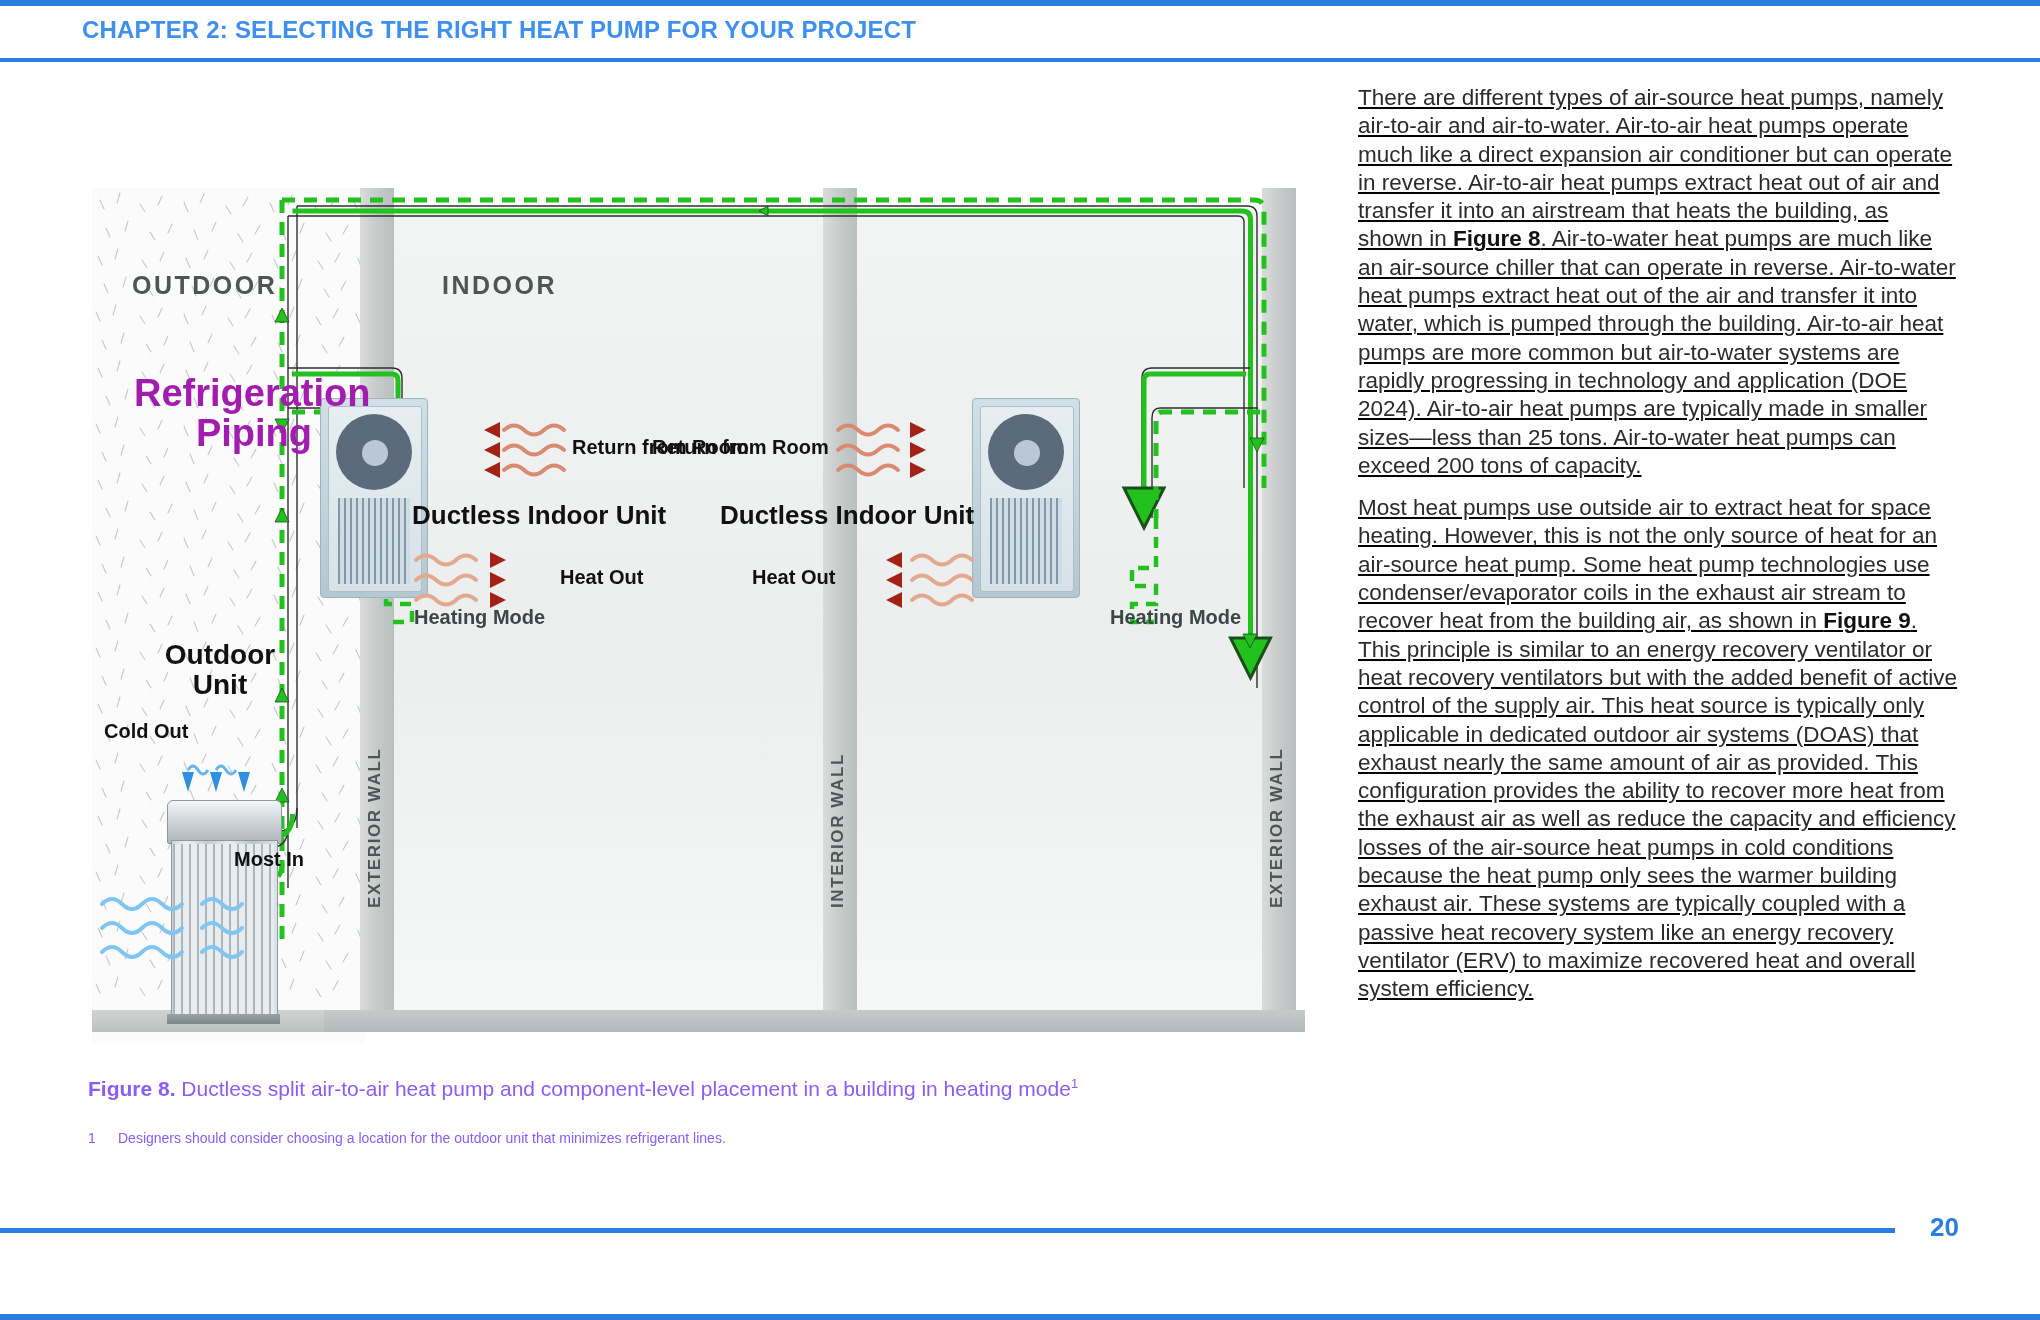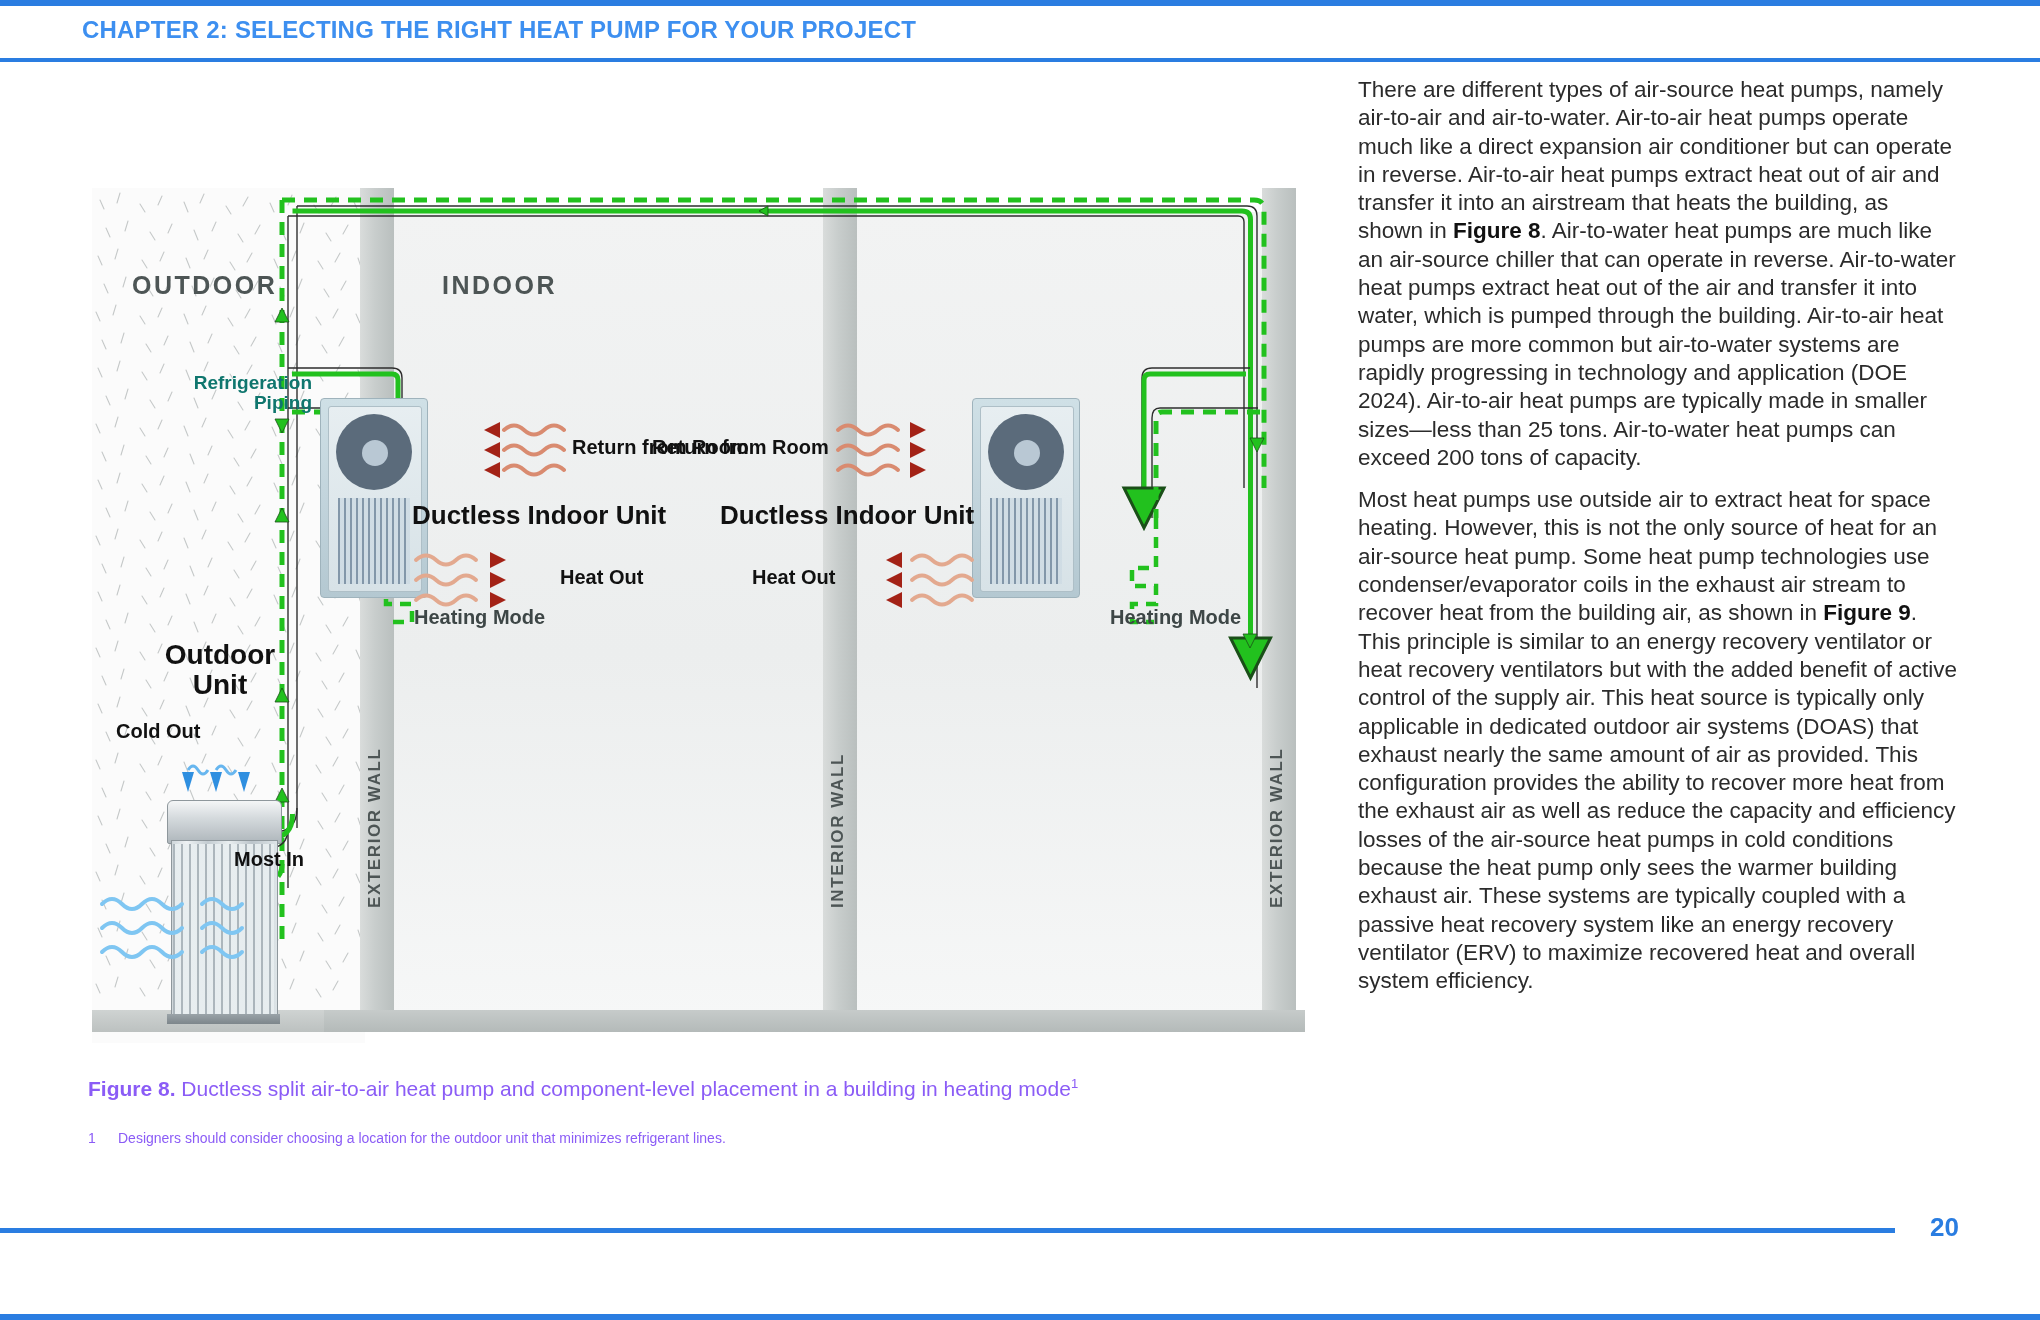--- a/index.html
+++ b/index.html
@@ -111,28 +111,28 @@
   #lbl-outdoor{
     position:absolute;left:40px;top:83px;font-size:25px;font-weight:700;
     color:#4d5555;letter-spacing:2.5px;
   }
   #lbl-indoor{
     position:absolute;left:350px;top:83px;font-size:25px;font-weight:700;
     color:#4d5555;letter-spacing:2.5px;
   }
   #lbl-refrig{
     position:absolute;left:42px;top:185px;width:178px;text-align:right;
-    font-size:19px;font-weight:600;color:#0f766e;line-height:1.06;
+    font-size:38px;font-weight:600;color:#a21caf;line-height:1.06;
   }
   #lbl-outdoor-unit{
     position:absolute;left:48px;top:452px;width:160px;text-align:center;
     font-size:28px;font-weight:600;color:#111;line-height:1.06;
   }
   #lbl-cold-out{
-    position:absolute;left:24px;top:532px;font-size:20px;font-weight:600;color:#111;
+    position:absolute;left:12px;top:532px;font-size:20px;font-weight:600;color:#111;
   }
   #lbl-cool-in{
     position:absolute;left:142px;top:660px;font-size:20px;font-weight:600;color:#111;
   }
   .lbl-return{
     position:absolute;font-size:20px;font-weight:600;color:#111;white-space:nowrap;
   }
   .lbl-heatout{
     position:absolute;font-size:20px;font-weight:600;color:#111;white-space:nowrap;
   }
@@ -174,21 +174,21 @@
   }
   #figure-caption b{font-weight:700;}
   #figure-caption sup{font-size:13px;}
   #footnote{
     position:absolute;left:88px;top:1130px;width:1100px;
     font-size:14px;color:#8b5cf6;
   }
   #footnote .fn-num{display:inline-block;width:30px;}
   
   #right-col{
-    position:absolute;left:1358px;top:76px;width:600px;
+    position:absolute;left:1358px;top:84px;width:600px;text-decoration:underline;
   }
   .body-p{
     font-size:22.5px;line-height:28.3px;color:#2b2b2b;
     margin:0 0 0 0;text-align:left;
   }
   .body-p b{font-weight:700;color:#111;}
   #pullquote{
     position:relative;margin:26px 0 24px 0;width:600px;
     background:#f7f8f8;
     padding:22px 26px 24px 26px;

